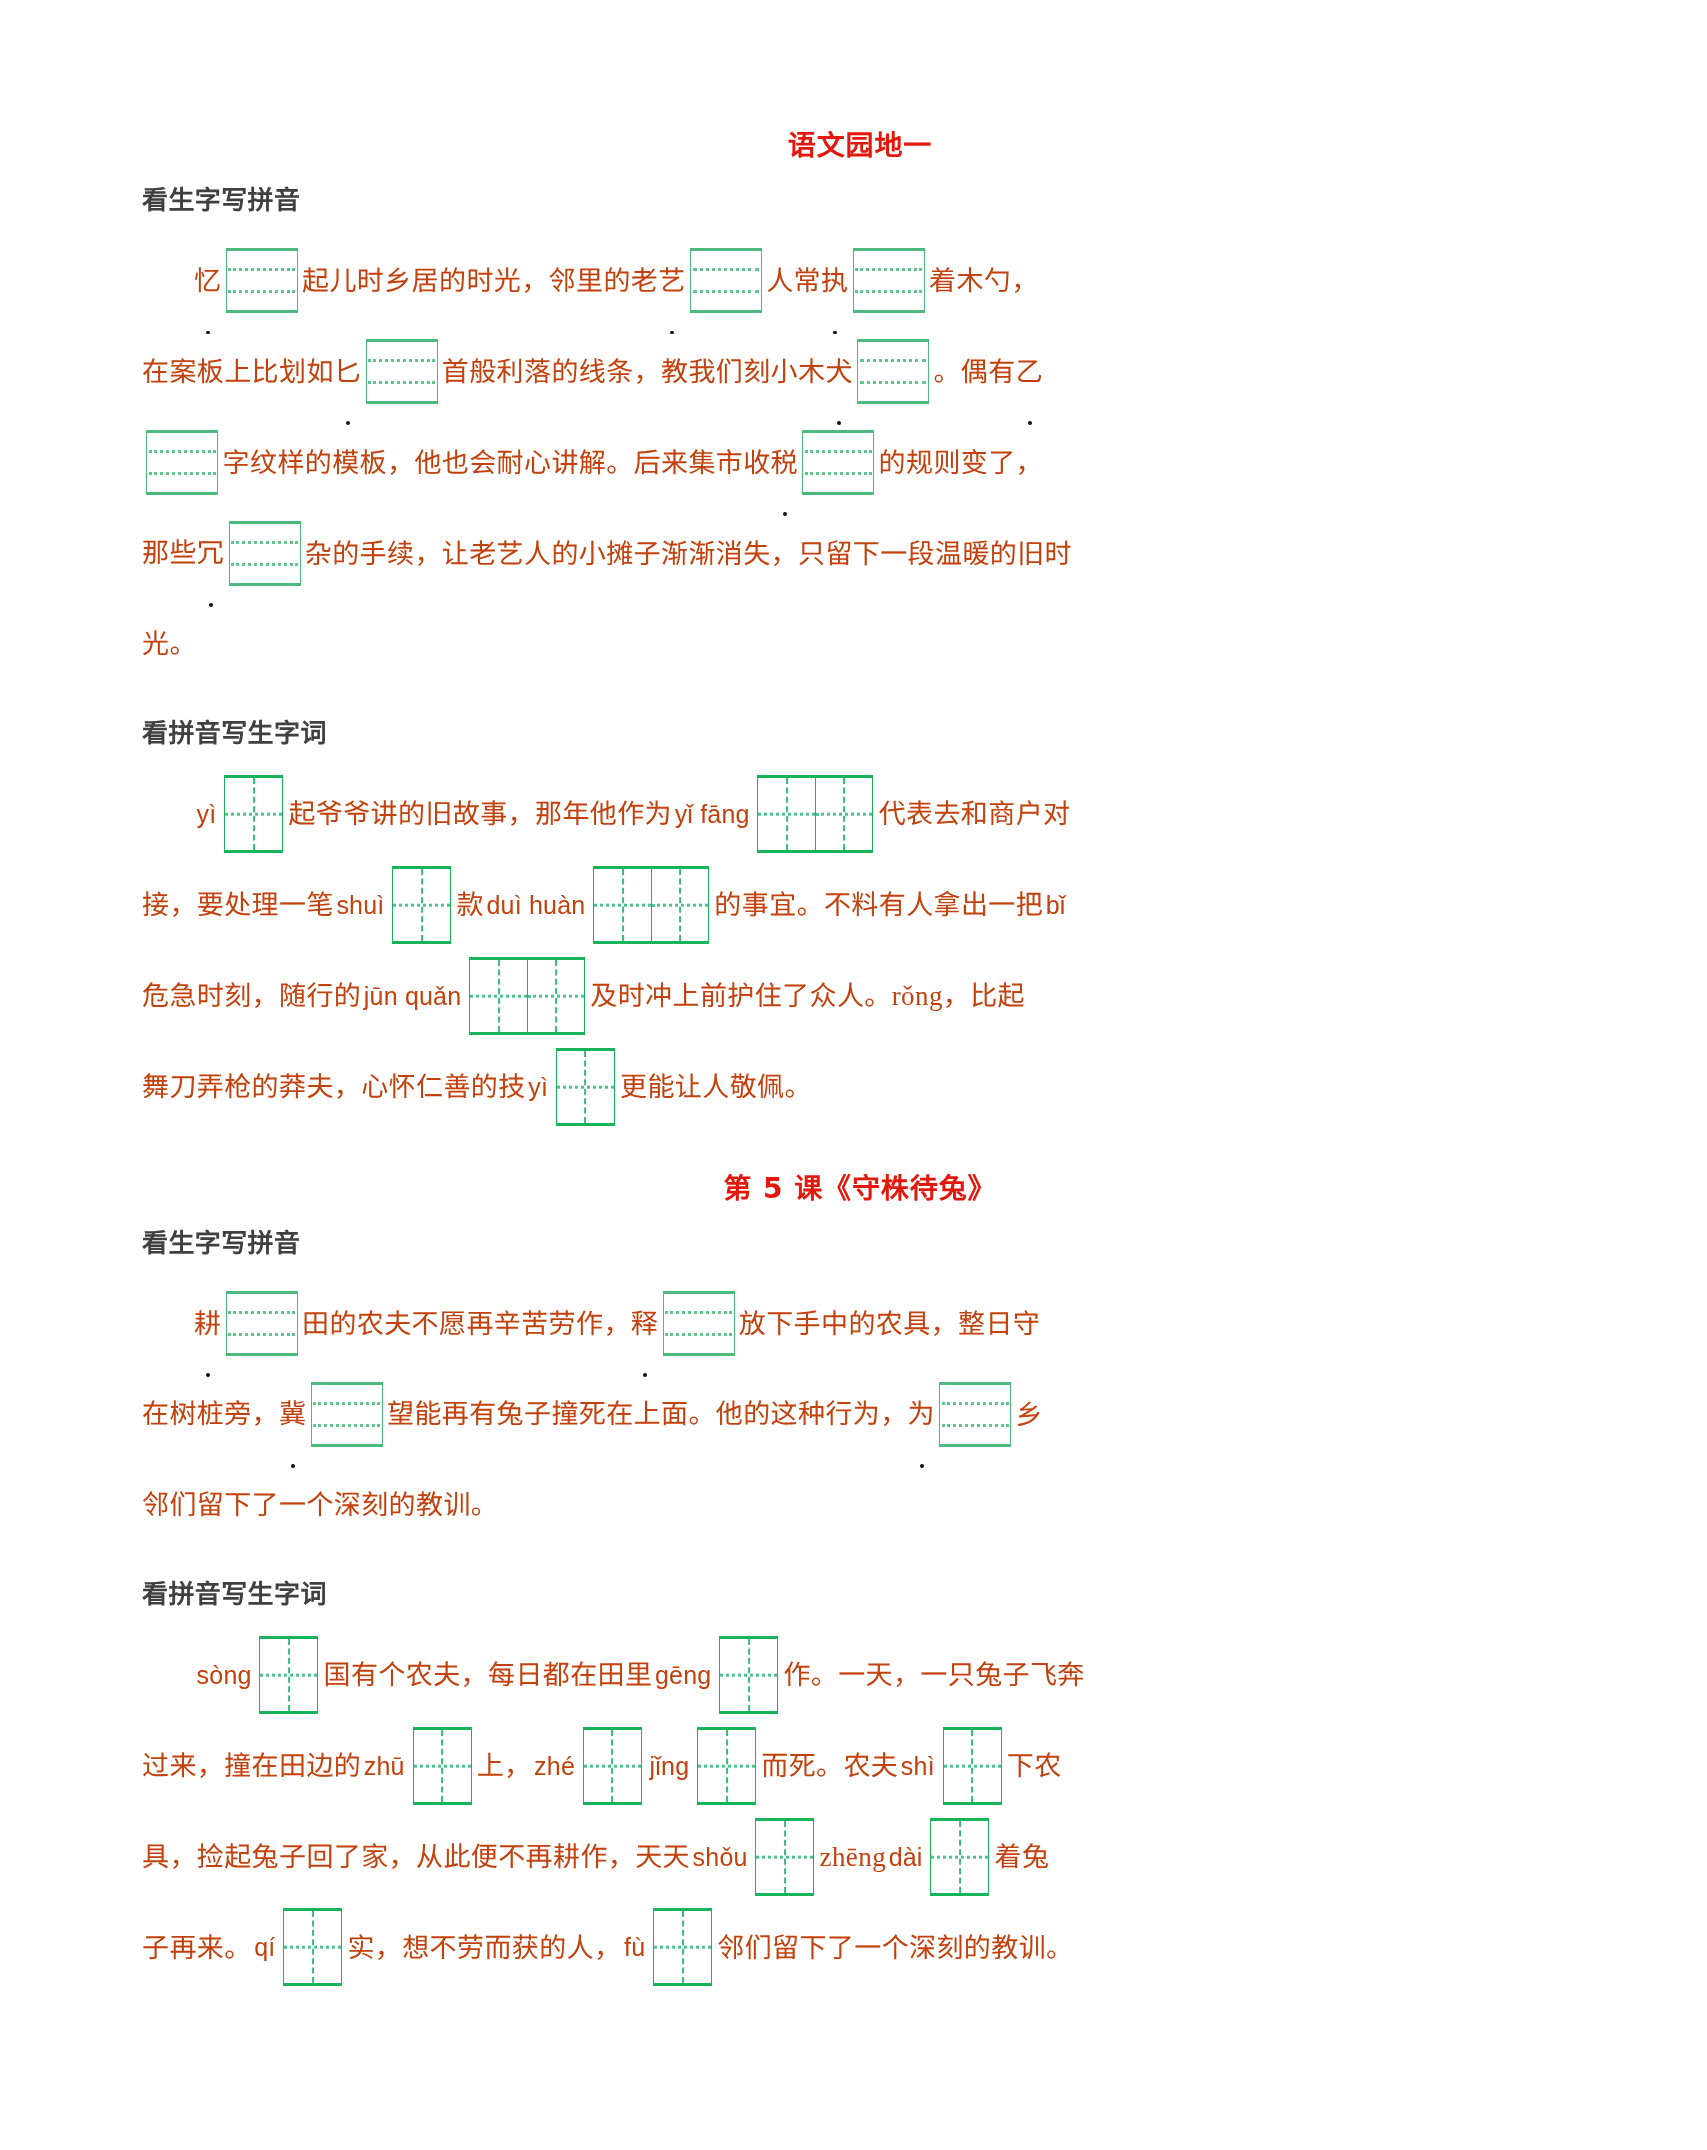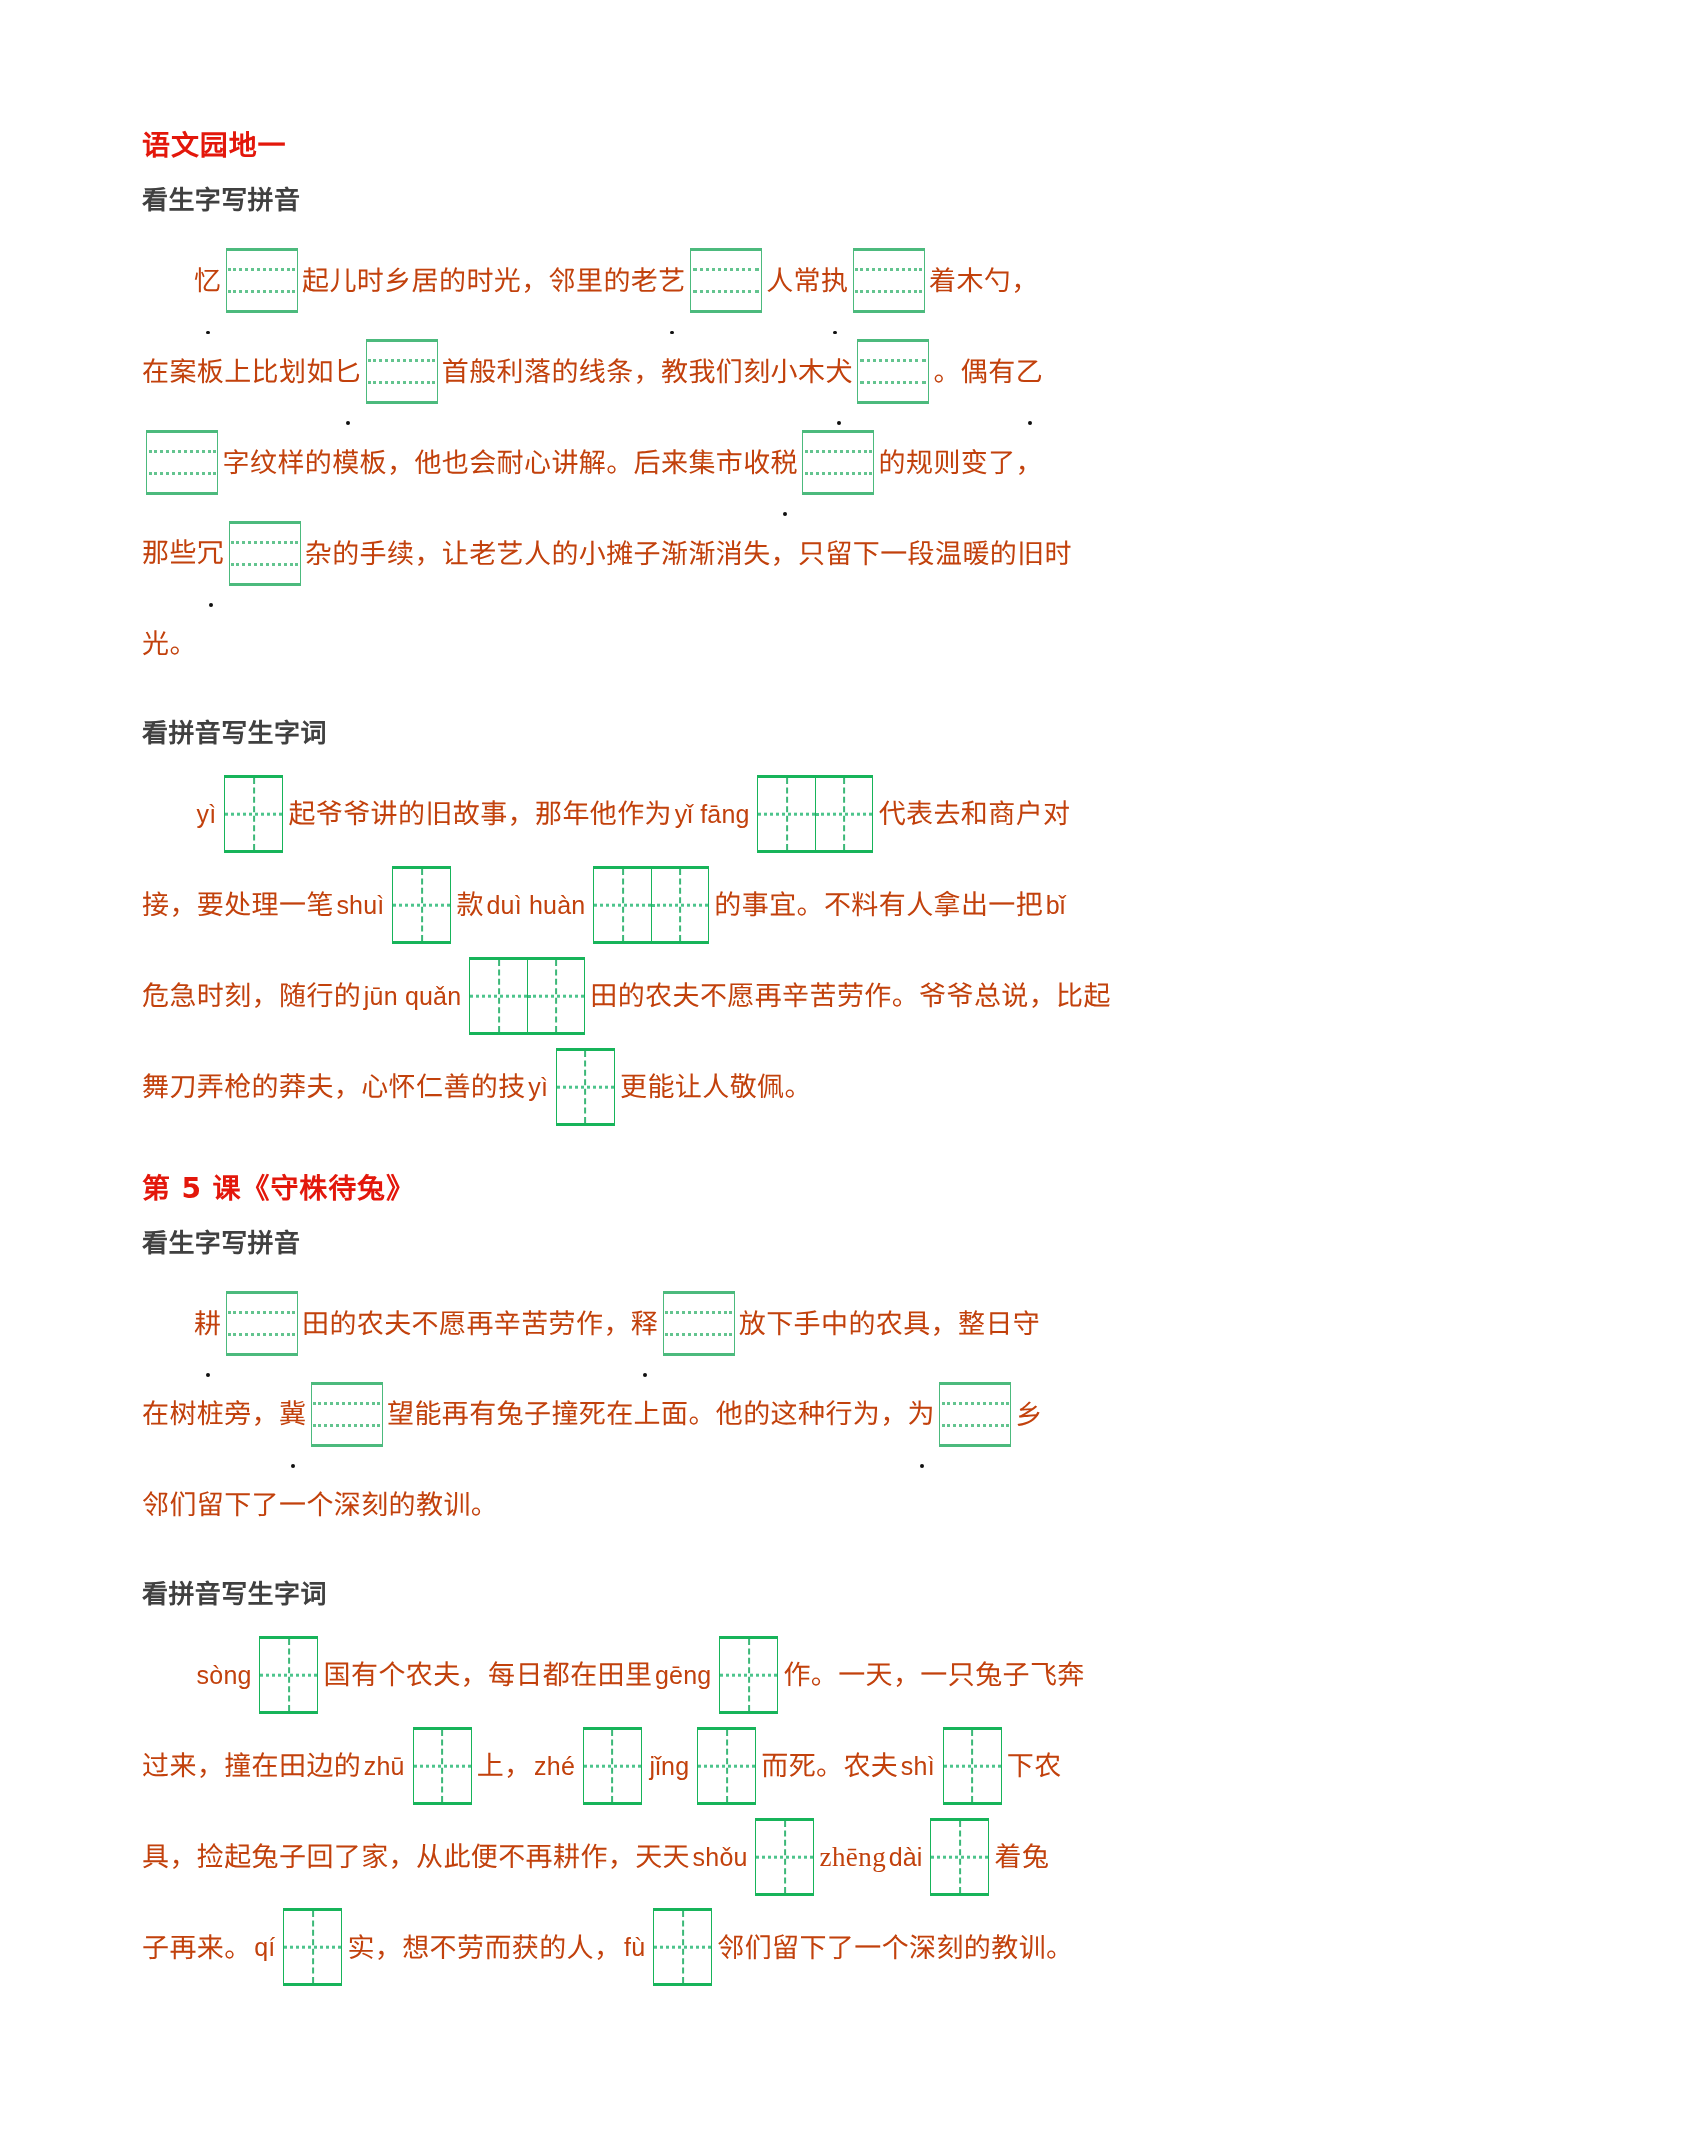--- a/index.html
+++ b/index.html
@@ -23,20 +23,21 @@
 
   
   .h-red {
     color: #e3170b;
     font-family: "DejaVu Sans", sans-serif;
     font-weight: bold;
     font-size: 28px;
     letter-spacing: 0.9px;
     margin: 0 0 22.4px 0;
     line-height: 1.2;
+    text-align: center;
   }
   .h-blue {
     color: #404040;
     font-family: "DejaVu Sans", sans-serif;
     font-weight: bold;
     font-size: 26px;
     letter-spacing: 0.4px;
     margin: 0 0 18px 0;
     line-height: 1.2;
   }
@@ -178,21 +179,21 @@
           </span><span class="cn">代表去和商户对</span></div>
         <div class="para"><span class="cn">接，要处理一笔</span><span class="py">shuì</span><span class="gridrow">
             <span class="gridcell"></span>
           </span><span class="cn">款</span><span class="py">duì huàn</span><span class="gridrow">
             <span class="gridcell"></span>
             <span class="gridcell"></span>
           </span><span class="cn">的事宜。不料有人拿出一把</span><span class="py">bǐ</span></div>
         <div class="para"><span class="cn">危急时刻，随行的</span><span class="py">jūn quǎn</span><span class="gridrow">
             <span class="gridcell"></span>
             <span class="gridcell"></span>
-          </span><span class="cn">田的农夫不愿再辛苦劳作。爷爷总说，比起</span></div>
+          </span><span class="cn">及时冲上前护住了众人。rǒng，比起</span></div>
         <div class="para"><span class="cn">舞刀弄枪的莽夫，心怀仁善的技</span><span class="py">yì</span><span class="gridrow">
             <span class="gridcell"></span>
           </span><span class="cn">更能让人敬佩。</span></div>
       </div>
       <div class="h-red">第 5 课《守株待兔》</div>
       <div class="h-blue">看生字写拼音</div>
       <div class="section">
         <div class="para"><span class="lead"></span><span class="cn"><span class="dotchar">耕</span></span><span class="pybox"></span><span class="cn">田的农夫不愿再辛苦劳作，<span class="dotchar">释</span></span><span class="pybox"></span><span class="cn">放下手中的农具，整日守</span></div>
         <div class="para"><span class="cn">在树桩旁，<span class="dotchar">冀</span></span><span class="pybox"></span><span class="cn">望能再有兔子撞死在上面。他的这种行为，<span class="dotchar">为</span></span><span class="pybox"></span><span class="cn">乡</span></div>
         <div class="para"><span class="cn">邻们留下了一个深刻的教训。</span></div>

